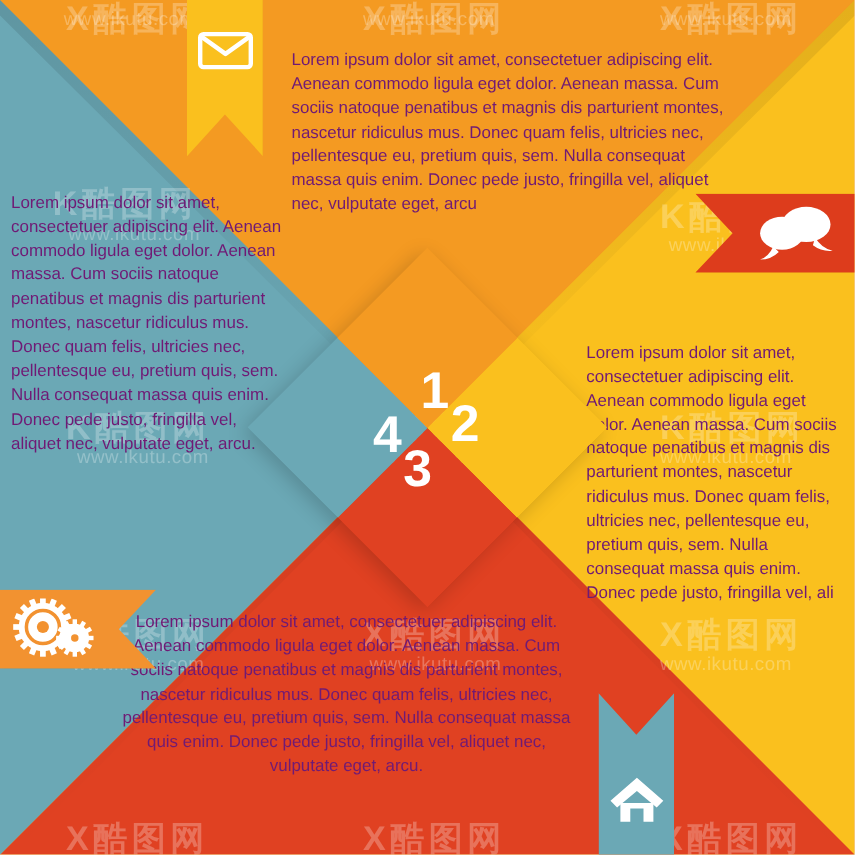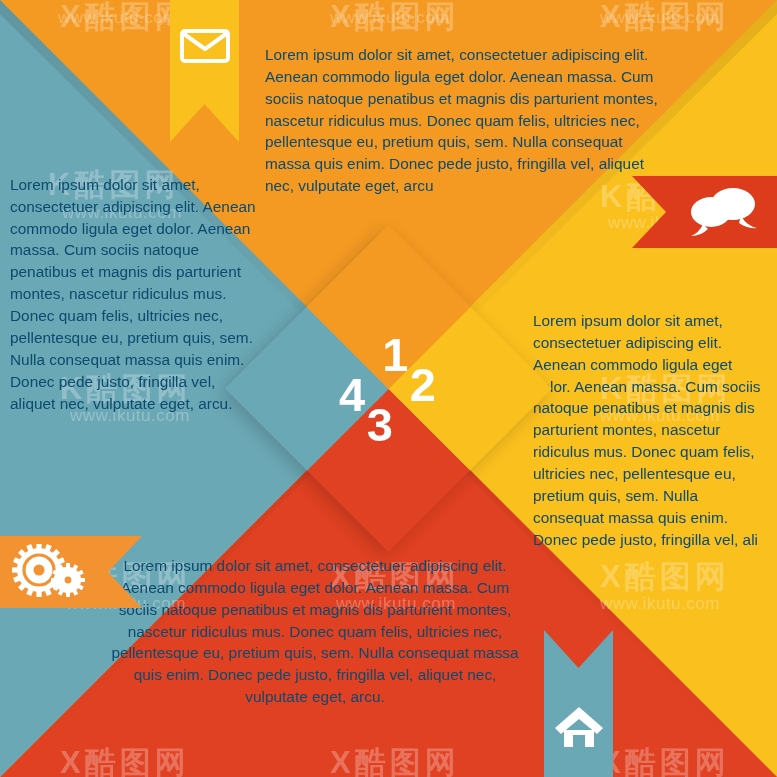--- a/index.html
+++ b/index.html
@@ -33,21 +33,21 @@
   .q-1{left:0;top:0;background:#F49A22;}           
   .q-2{left:115.5px;top:0;background:#FAC01E;}      
   .q-3{left:115.5px;top:115.5px;background:#E04122;}
   .q-4{left:0;top:115.5px;background:#6BA8B5;}      
   .q-1 span{right:6px;bottom:6px;}
   .q-2 span{left:8px;bottom:4px;}
   .q-3 span{left:6px;top:8px;}
   .q-4 span{right:8px;top:6px;}
 
   
-  .txt{position:absolute;color:#0c4a6e;font-size:15.4px;line-height:1.42;white-space:pre-line;}
+  .txt{position:absolute;color:#701a75;font-size:15.4px;line-height:1.42;white-space:pre-line;}
 
   #text-top{left:265px;top:22px;width:400px;text-align:left;}
   #text-left{left:10px;top:130px;width:246px;text-align:left;}
   #text-right{left:533px;top:288px;width:236px;text-align:left;}
   #text-bottom{left:110px;top:533px;width:410px;text-align:center;}
 
   
   .shape-l{float:left;width:0;clear:left;}
 
   

